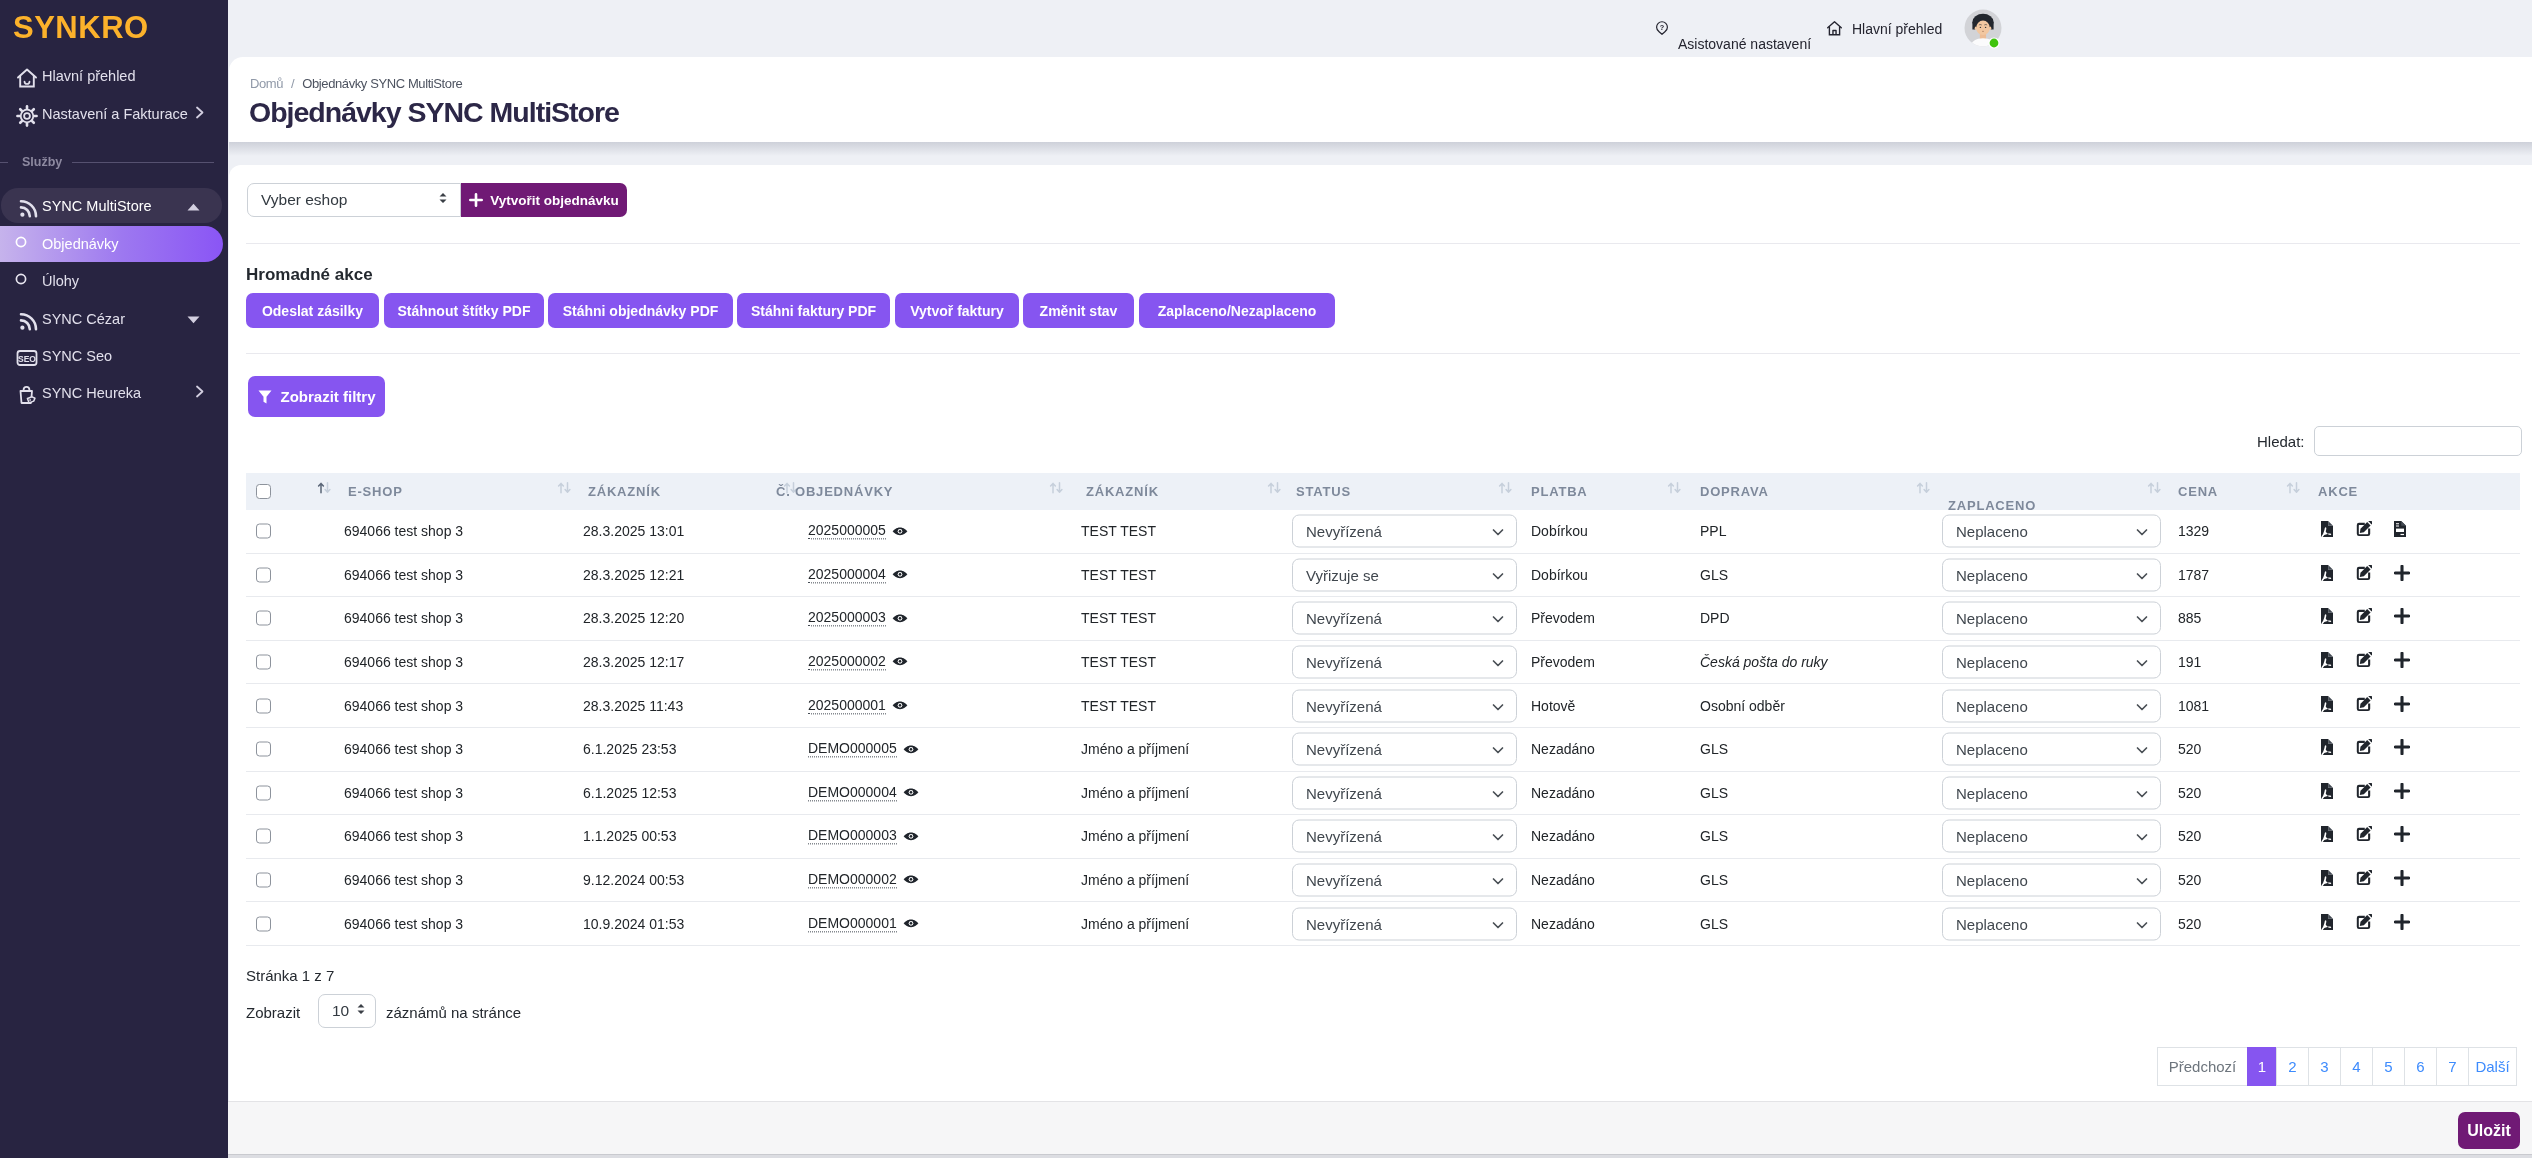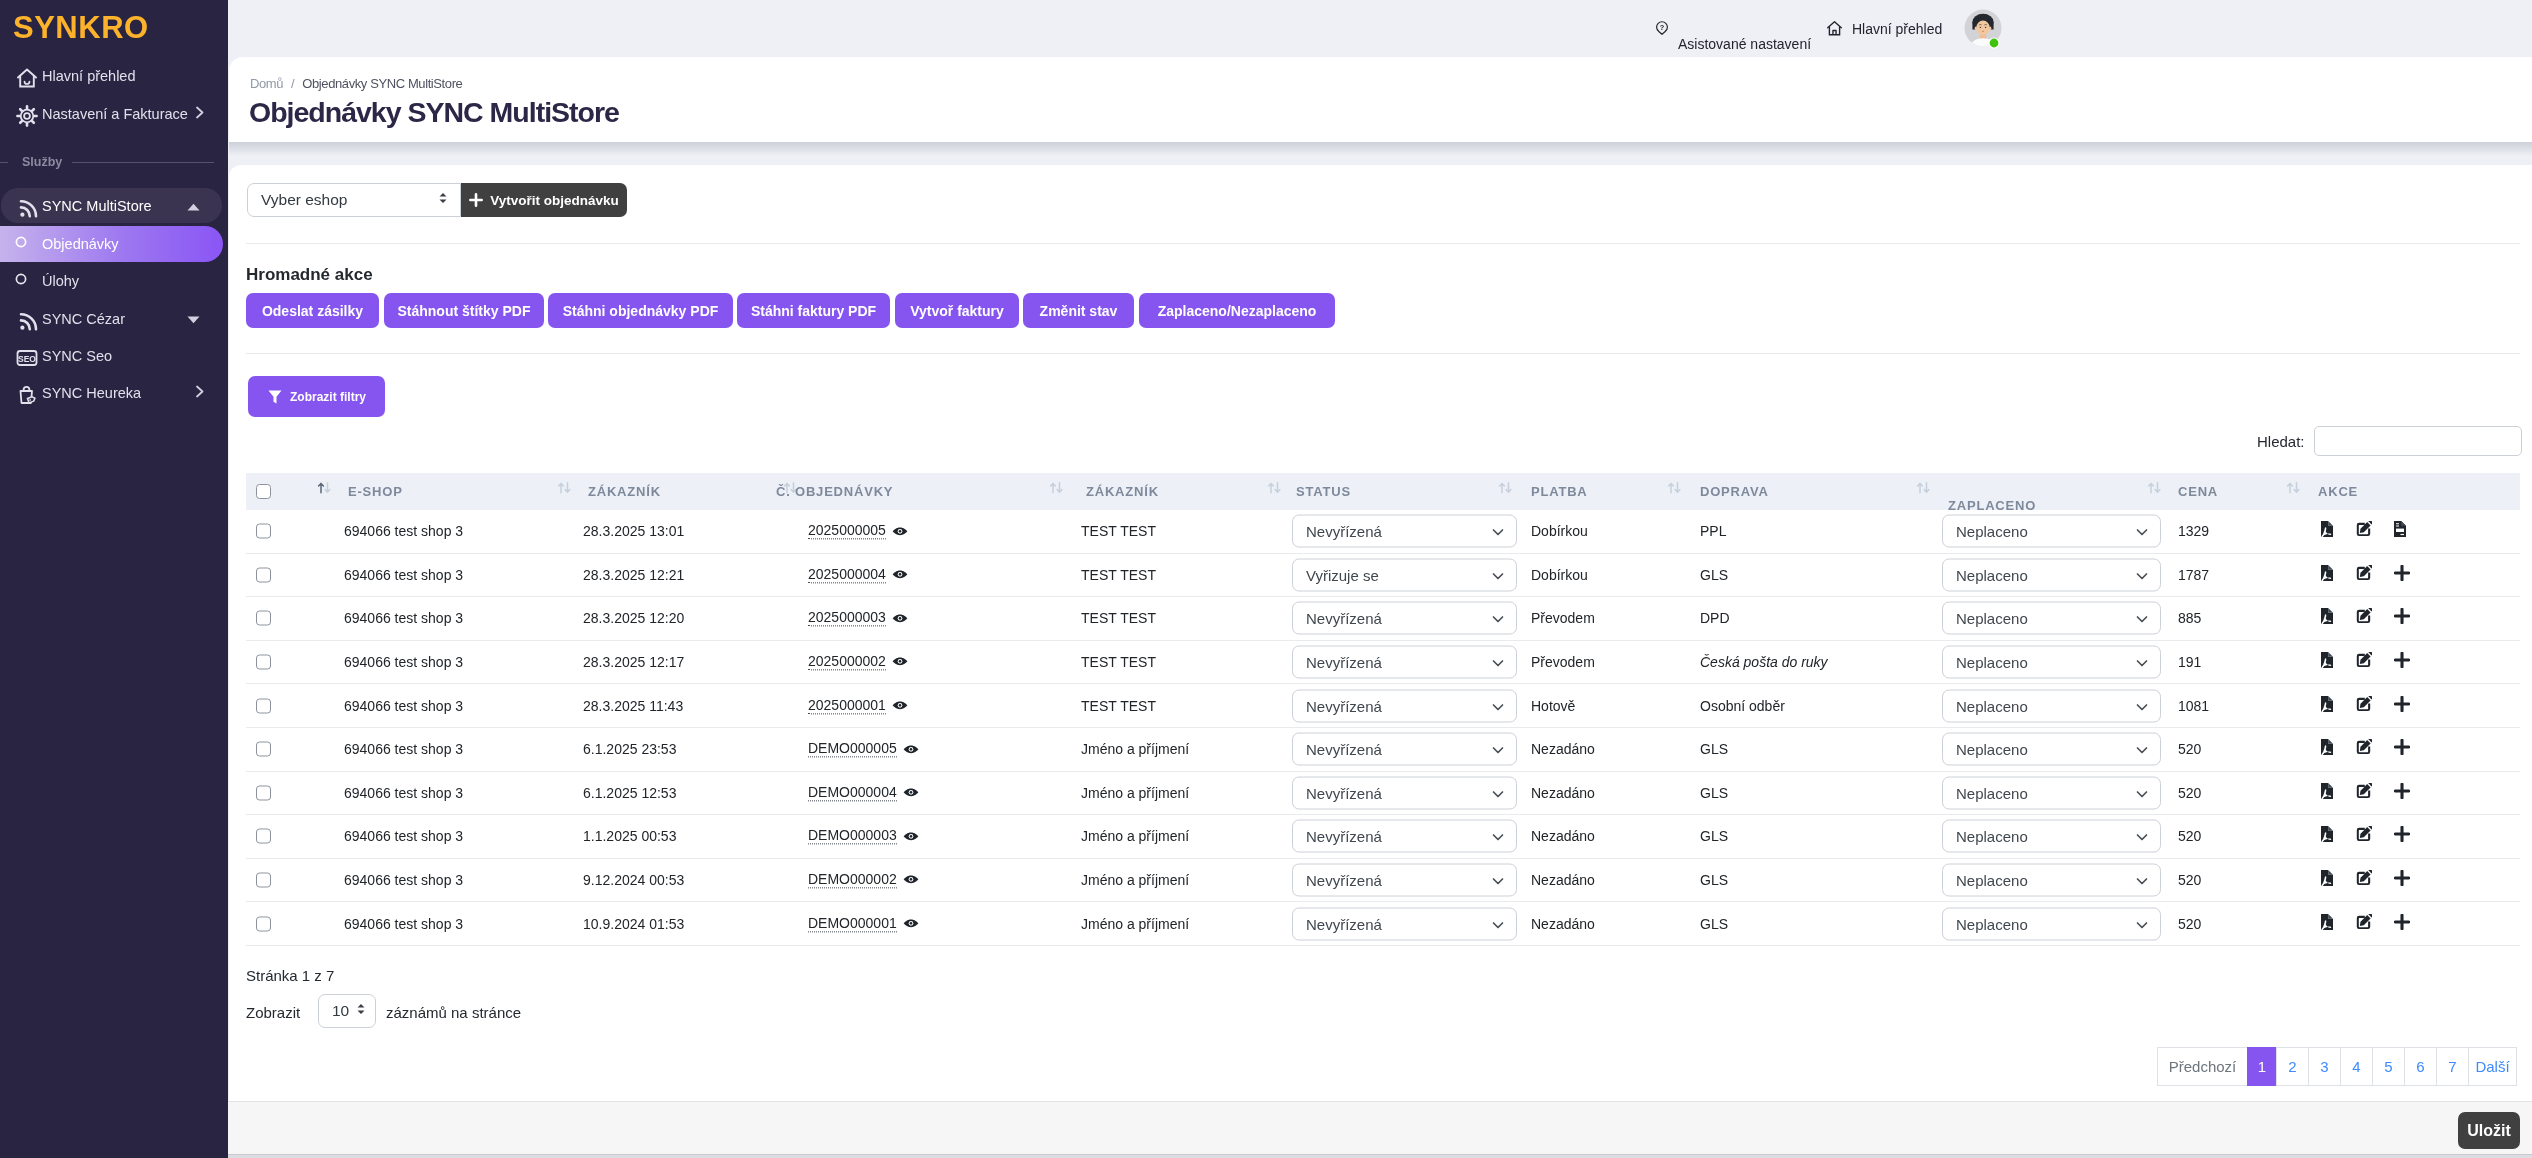--- a/index.html
+++ b/index.html
@@ -30,21 +30,21 @@
   
   #content { position:absolute; left:229px; top:165px; width:2303px; height:936px; background:#fff; border-top-left-radius:12px; }
   .hr { position:absolute; left:246px; width:2274px; height:1px; background:#e9e9ee; }
   
   .sel { position:absolute; background:#fff; border:1px solid #ccd1d7; border-radius:7px;
      font-size:15.5px; color:#333a41; display:flex; align-items:center; padding-left:13px; }
   .sel .arr { position:absolute; right:11px; top:50%; transform:translateY(-50%); }
   .btn { position:absolute; display:flex; align-items:center; justify-content:center;
      border-radius:7px; color:#fff; font-weight:700; font-size:15.5px; white-space:nowrap; }
   .purple { background:#8655f0; }
-  .green { background:#404040; }
+  .green { background:#701a75; }
   
   .thead { position:absolute; left:246px; top:473px; width:2274px; height:37px; background:#edf1f7; }
   .th { position:absolute; top:484px; font-size:13px; font-weight:700; letter-spacing:0.8px; color:#7e899b; white-space:nowrap; }
   .sort { position:absolute; top:479px; width:17px; height:17px; }
   .row { position:absolute; left:246px; width:2274px; height:44px; border-bottom:1px solid #e8eaee; }
   .td { position:absolute; top:50%; transform:translateY(-50%); font-size:14px; color:#212529; white-space:nowrap; }
   .cb { position:absolute; left:10px; top:50%; transform:translateY(-50%); width:15px; height:15px;
      border:1.6px solid #8d939c; border-radius:3.5px; background:#fff; }
   .olink { border-bottom:1.5px dotted #454c54; }
   .rsel { position:absolute; top:50%; transform:translateY(-50%); height:33px; background:#fff;
@@ -201,21 +201,21 @@
 <div class="hr" style="top:243px;"></div>
 <div class="abs" style="left:246px;top:265px;font-size:17px;font-weight:700;color:#24292f;">Hromadné akce</div>
 <div class="btn purple" style="left:246px;top:293px;width:133px;height:35px;font-size:14px;">Odeslat zásilky</div>
 <div class="btn purple" style="left:384px;top:293px;width:160px;height:35px;font-size:14px;">Stáhnout štítky PDF</div>
 <div class="btn purple" style="left:548px;top:293px;width:185px;height:35px;font-size:14px;">Stáhni objednávky PDF</div>
 <div class="btn purple" style="left:737px;top:293px;width:153px;height:35px;font-size:14px;">Stáhni faktury PDF</div>
 <div class="btn purple" style="left:895px;top:293px;width:124px;height:35px;font-size:14px;">Vytvoř faktury</div>
 <div class="btn purple" style="left:1023px;top:293px;width:111px;height:35px;font-size:14px;">Změnit stav</div>
 <div class="btn purple" style="left:1139px;top:293px;width:196px;height:35px;font-size:14px;">Zaplaceno/Nezaplaceno</div>
 <div class="hr" style="top:353px;"></div>
-<div class="btn purple" style="left:248px;top:376px;width:137px;height:41px;font-size:12px;"><span style="display:flex;margin-right:7px;">
+<div class="btn purple" style="left:248px;top:376px;width:137px;height:41px;font-size:15px;"><span style="display:flex;margin-right:7px;">
       <svg width="16" height="16" viewBox="0 0 16 16" style="">
         <path d="M1.5 1.5 h13 l-5 6.2 v6.8 l-3-1.8 v-5z" fill="#fff"></path>
       </svg>
     </span>Zobrazit filtry</div>
 <div class="abs" style="left:2257px;top:433px;font-size:15px;color:#24292f;">Hledat:</div>
 <div class="abs" style="left:2314px;top:426px;width:208px;height:30px;border:1px solid #ccd1d7;border-radius:5px;background:#fff;"></div>
 <div class="thead"></div>
 <div class="sort" style="left:316px;"><svg width="17" height="17" viewBox="0 0 17 17" style="">
       <path d="M5 13.8 V4.6 M2.6 7 L5 4.4 L7.4 7" fill="none" stroke="#5a6577" stroke-width="1.5" stroke-linecap="round" stroke-linejoin="round"></path>
       <path d="M11.5 3.8 V13 M9.1 10.6 L11.5 13.2 L13.9 10.6" fill="none" stroke="#c6cfdb" stroke-width="1.5" stroke-linecap="round" stroke-linejoin="round"></path>

